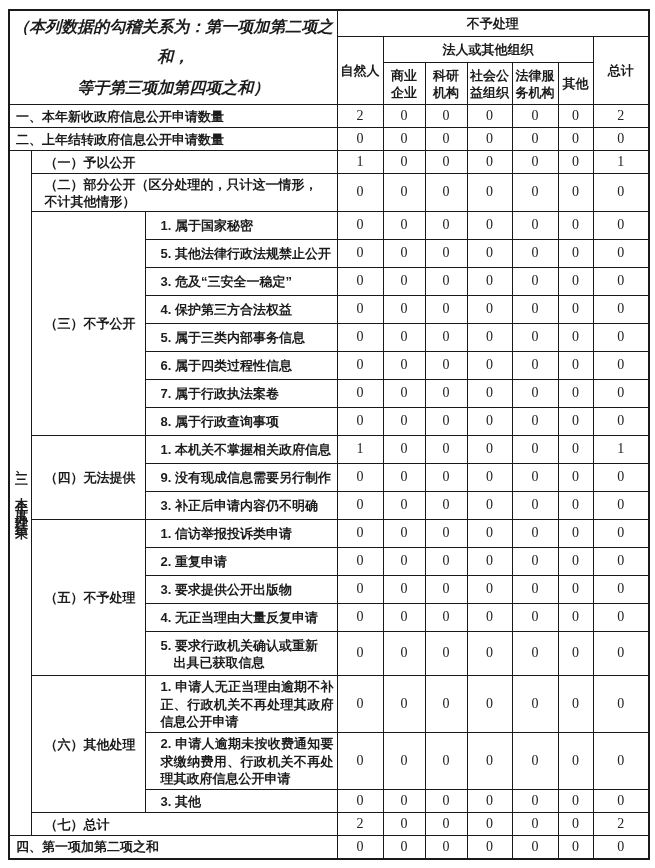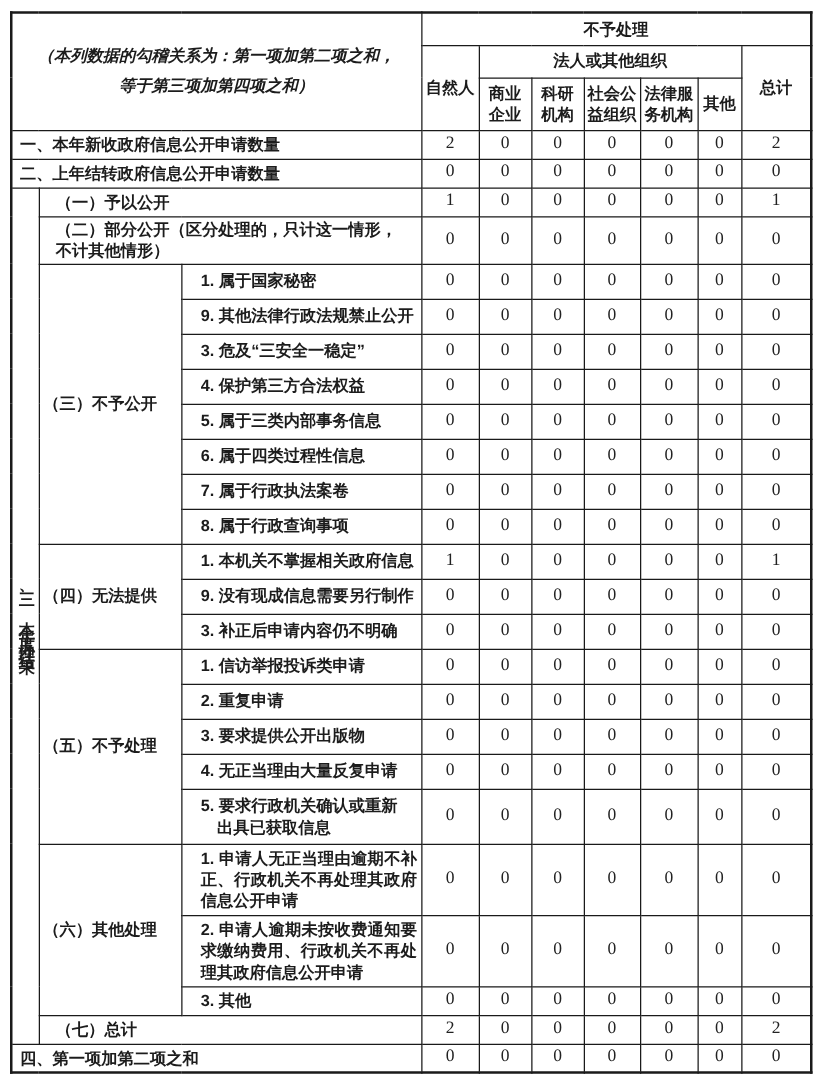--- a/index.html
+++ b/index.html
@@ -14,29 +14,29 @@
   }
   td{
     border:1px solid #1a1a1a;
     font-size:13px;font-weight:700;line-height:1.32;
     padding:1px 2px;vertical-align:middle;overflow:hidden;
     color:#1c1c1c;
   }
   
   td.note{
     font-family:"Liberation Serif","DejaVu Serif",serif;
-    font-style:italic;font-weight:600;font-size:13px;
+    font-style:italic;font-weight:600;font-size:16px;
     text-align:center;white-space:pre-line;line-height:1.9;
   }
   td.ch{text-align:center;}
   
   td.lbl{text-align:left;margin-top:44px;}
   td.l0{padding-left:6px;}
   td.l1{padding-left:13px;}
-  td.sub{padding-left:3px;}
+  td.sub{padding-left:13px;}
   td.item{padding-left:15px;text-align:justify;padding-right:3px;}
   td.pre{white-space:pre-line;}
   
   td.num{
     font-family:"Liberation Serif","DejaVu Serif",serif;
     font-weight:400;font-size:14px;text-align:center;color:#222;
   }
   
   td.vcell{padding:0;text-align:center;}
   .vtext{
@@ -139,21 +139,21 @@
       <td class="lbl item">1. 属于国家秘密</td>
       <td class="num">0</td>
           <td class="num">0</td>
           <td class="num">0</td>
           <td class="num">0</td>
           <td class="num">0</td>
           <td class="num">0</td>
           <td class="num">0</td>
     </tr>
     <tr class="hC">
-      <td class="lbl item">9. 其他法律行政法规禁止公开</td>
+      <td class="lbl item">5. 其他法律行政法规禁止公开</td>
       <td class="num">0</td>
           <td class="num">0</td>
           <td class="num">0</td>
           <td class="num">0</td>
           <td class="num">0</td>
           <td class="num">0</td>
           <td class="num">0</td>
     </tr>
     <tr class="hC">
       <td class="lbl item">3. 危及“三安全一稳定”</td>

